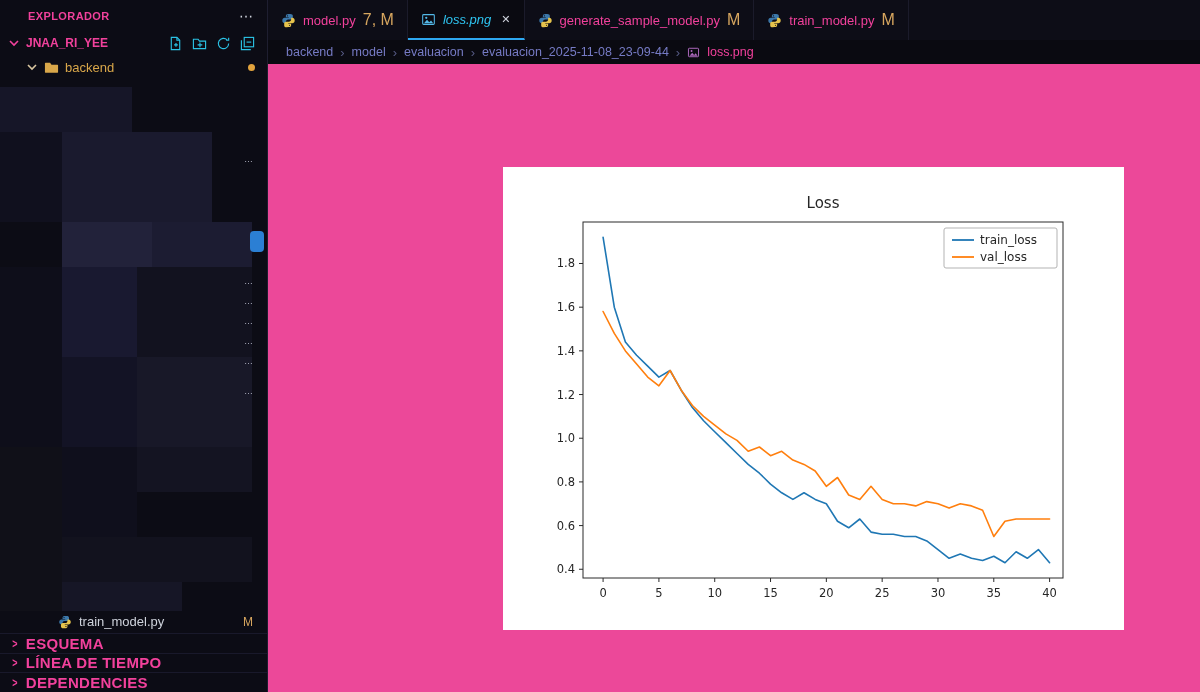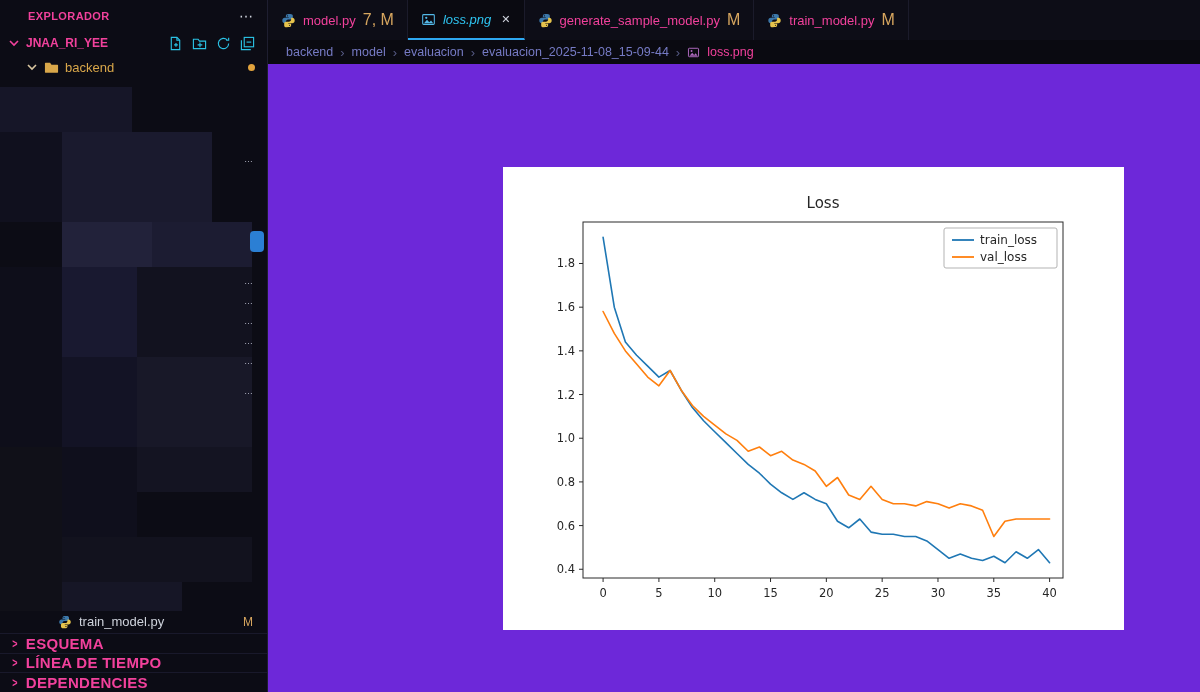--- a/index.html
+++ b/index.html
@@ -52,21 +52,21 @@
   .tclose { color:#cfd3dc; font-size:11px; margin-left:3px; cursor:pointer; }
 
   .breadcrumb { height:24px; display:flex; align-items:center; gap:7px; padding:0 18px;
                 font-size:12.5px; color:#767bc5; flex-shrink:0; }
   .bc-sep { color:#565a84; font-size:13px; }
   .bc-item { cursor:pointer; }
   .bc-item.pink { color:#f2419c; }
   .bc-icon { color:#b06ac0; display:flex; }
   .bc-icon svg { width:13px; height:13px; display:block; }
 
-  .editor { flex:1; position:relative; background:#6d28d9; }
+  .editor { flex:1; position:relative; background:#ec4899; }
   .chart-panel { position:absolute; left:235px; top:103px; width:621px; height:463px; background:#ffffff; }
   .chart-panel svg { width:100%; height:100%; font-family:"DejaVu Sans", sans-serif; }
 </style>
 </head>
 <body>
 
 <div class="app">
 
   <aside class="sidebar">
     <div class="sb-header">
@@ -229,21 +229,21 @@
 
     </div>
 
     <div class="breadcrumb">
       <span class="bc-item">backend</span>
       <span class="bc-sep">›</span>
       <span class="bc-item">model</span>
       <span class="bc-sep">›</span>
       <span class="bc-item">evaluacion</span>
       <span class="bc-sep">›</span>
-      <span class="bc-item">evaluacion_2025-11-08_15-09-44</span>
+      <span class="bc-item">evaluacion_2025-11-08_23-09-44</span>
       <span class="bc-sep">›</span>
       <span class="bc-icon">
         <svg viewBox="0 0 16 16">
             <rect x="1.8" y="2.8" width="12.4" height="10.4" rx="1" fill="none" stroke="currentColor" stroke-width="1.2"></rect>
             <circle cx="5.6" cy="6.2" r="1.2" fill="currentColor"></circle>
             <path d="M3.2 12l3.2-3.8 2.4 2.8 1.9-2 2.3 3z" fill="currentColor"></path>
           </svg>
       </span>
       <span class="bc-item pink">loss.png</span>
     </div>

